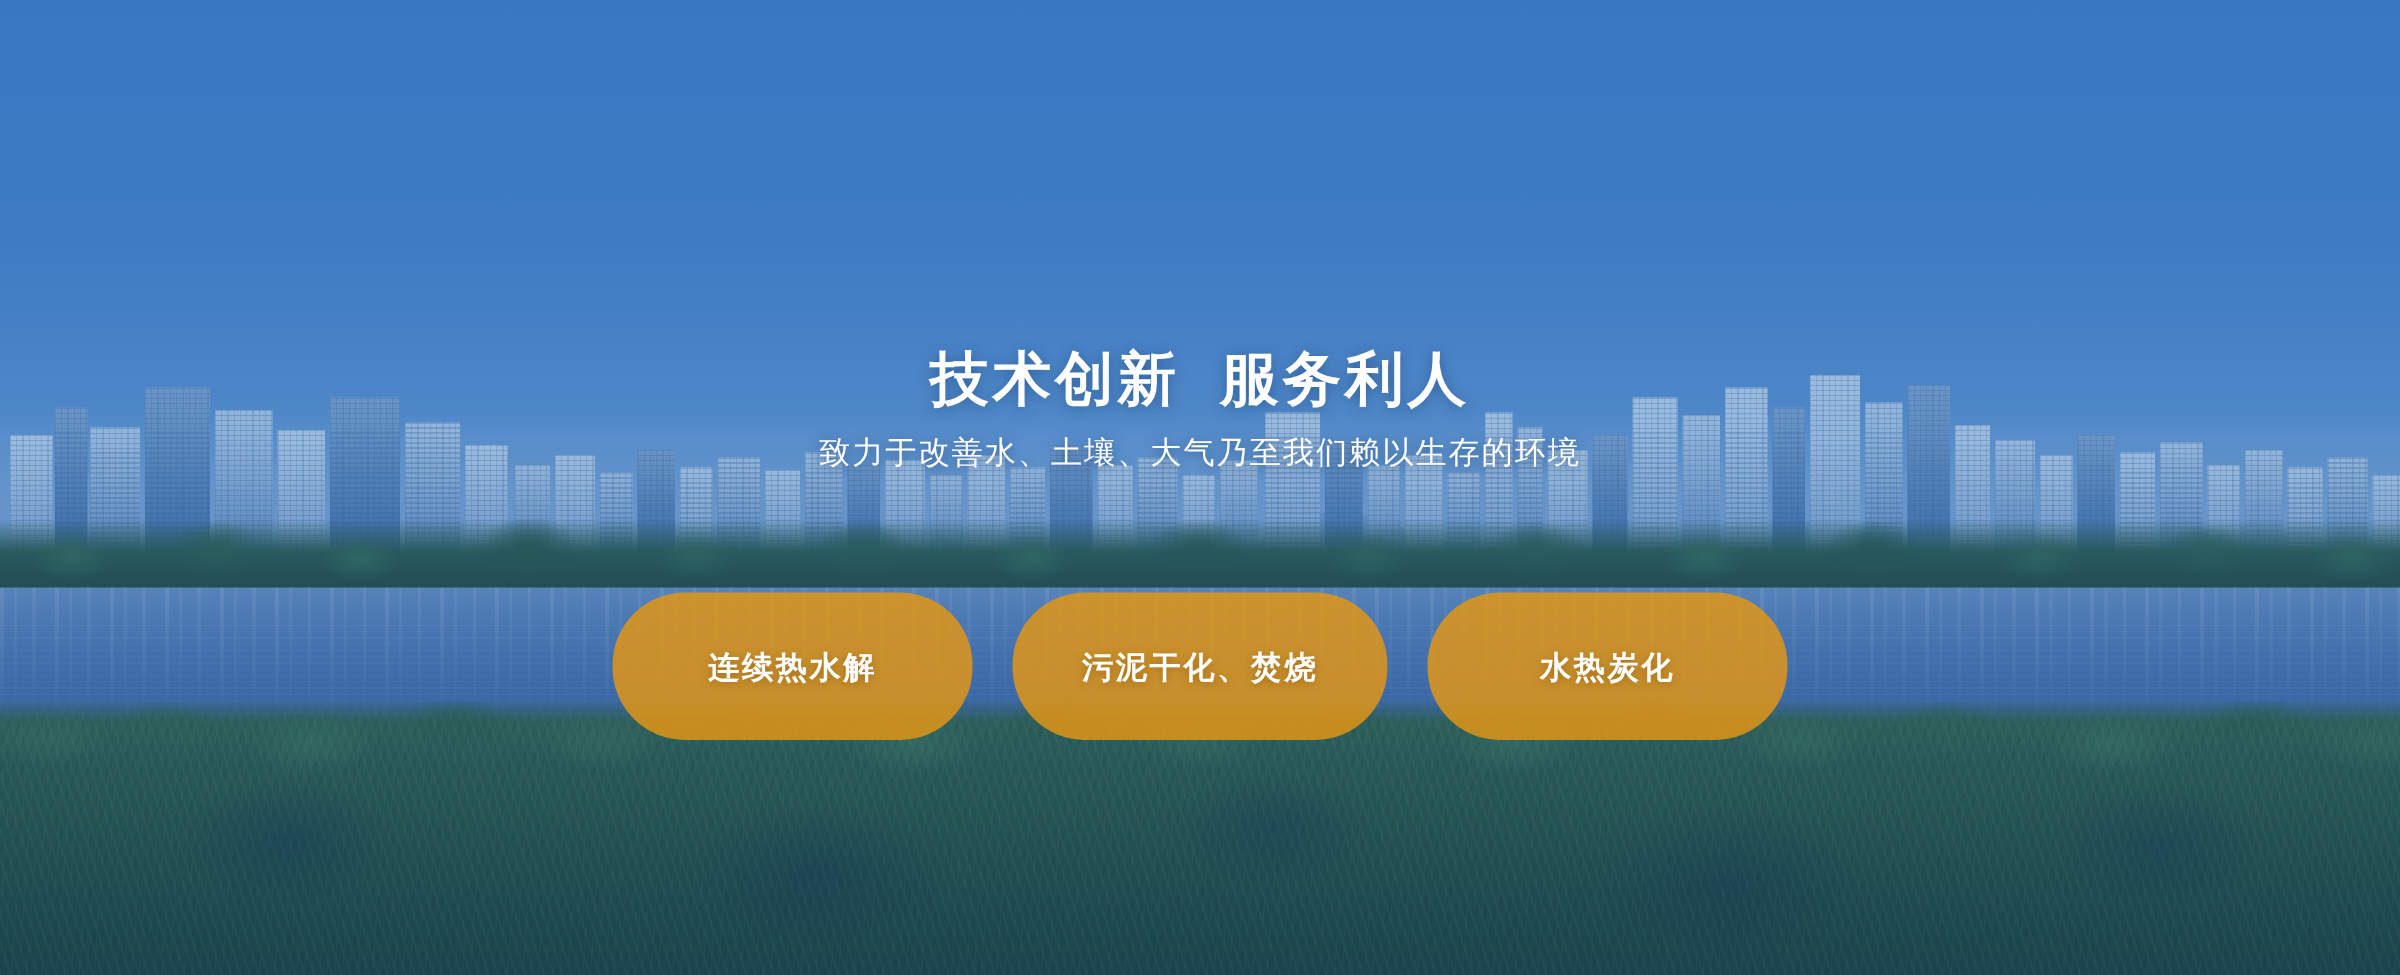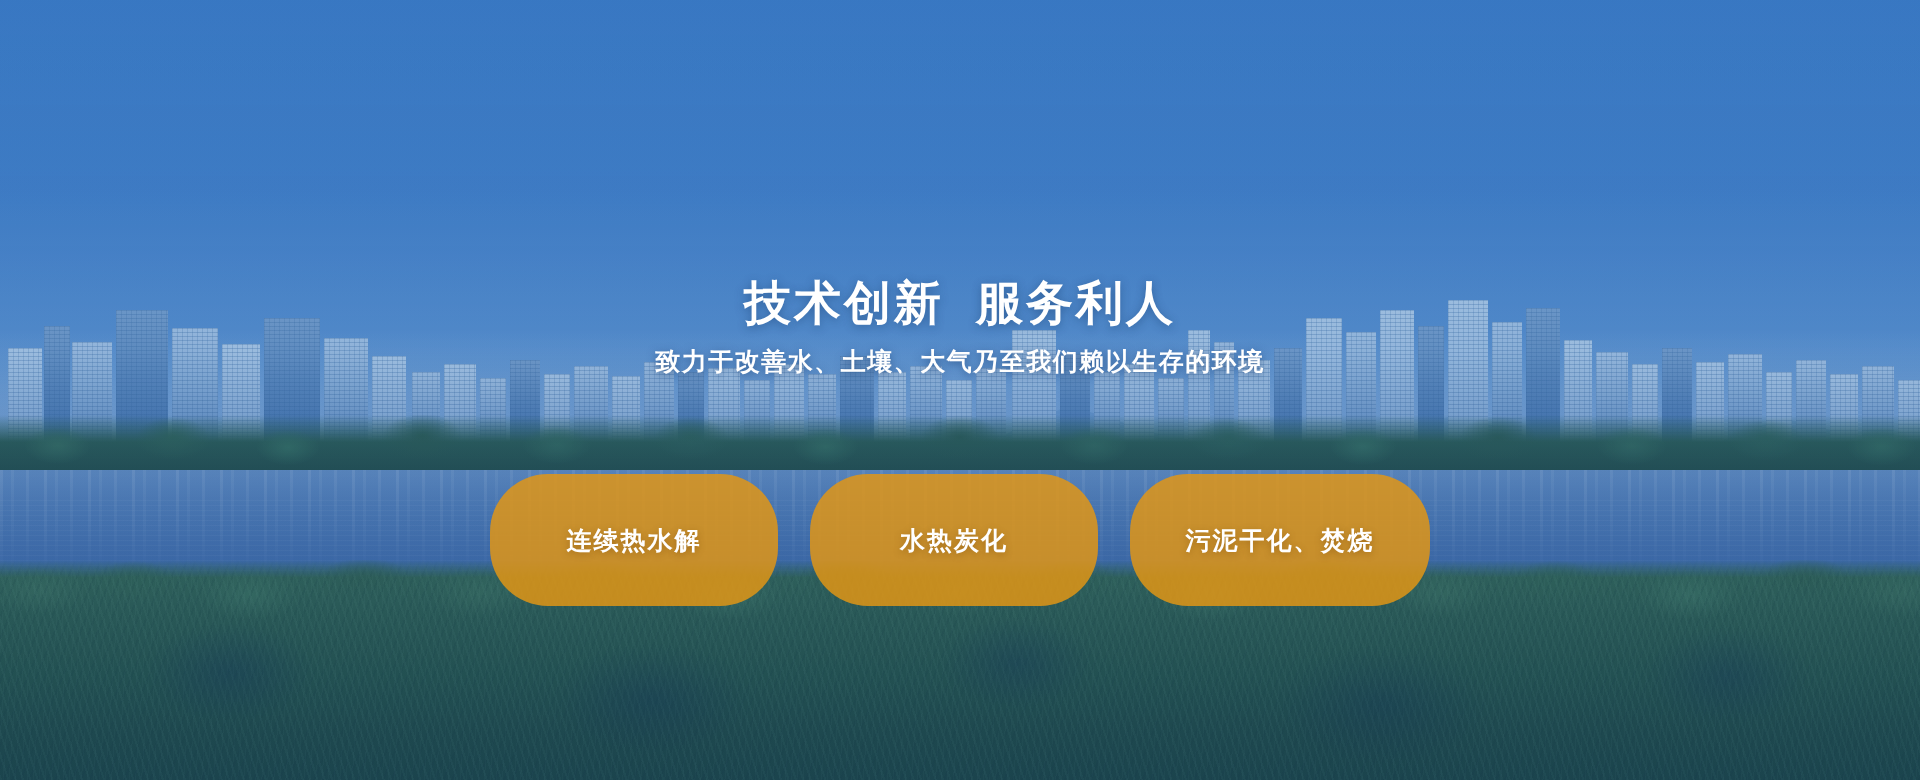--- a/index.html
+++ b/index.html
@@ -137,31 +137,31 @@
     display:flex;flex-direction:column;align-items:center;
   }
   .title{
     margin:12px;position:absolute;top:260px;width:100%;text-align:center;
     color:#ffffff;font-size:47px;font-weight:bold;letter-spacing:3px;
     text-shadow:0 2px 10px rgba(20,55,105,.45);
     white-space:pre;
   }
   .subtitle{
     margin:0;position:absolute;top:345px;width:100%;text-align:center;
-    color:#ffffff;font-size:25px;font-weight:bold;letter-spacing:1.5px;
+    color:#ffffff;font-size:25px;font-weight:normal;letter-spacing:1.5px;
     text-shadow:0 2px 9px rgba(20,55,105,.55);
   }
 
   
   .btn-row{
     position:absolute;top:474px;left:0;width:1920px;
     display:flex;justify-content:center;align-items:center;gap:32px;
   }
   .pill{
-    width:288px;height:132px;border-radius:58px;
+    width:288px;height:118px;border-radius:58px;
     background:rgba(226,150,20,.84);
     display:flex;align-items:center;justify-content:center;
     color:#ffffff;font-size:25px;font-weight:bold;letter-spacing:2px;
     text-shadow:0 2px 7px rgba(120,72,8,.45);
     cursor:pointer;border:none;
     box-sizing:border-box;
   }
   .pill.wide{width:300px;}
 </style>
 </head>
@@ -251,18 +251,18 @@
 
   <div class="tint"></div>
   <div class="tint2"></div>
 
   <div class="content">
     <h1 class="title">技术创新  服务利人</h1>
     <p class="subtitle">致力于改善水、土壤、大气乃至我们赖以生存的环境</p>
 
     <div class="btn-row">
       <button class="pill">连续热水解</button>
+      <button class="pill wide">污泥干化、焚烧</button>
       <button class="pill">水热炭化</button>
-      <button class="pill wide">污泥干化、焚烧</button>
     </div>
   </div>
 
 </div>
 
 </body></html>

